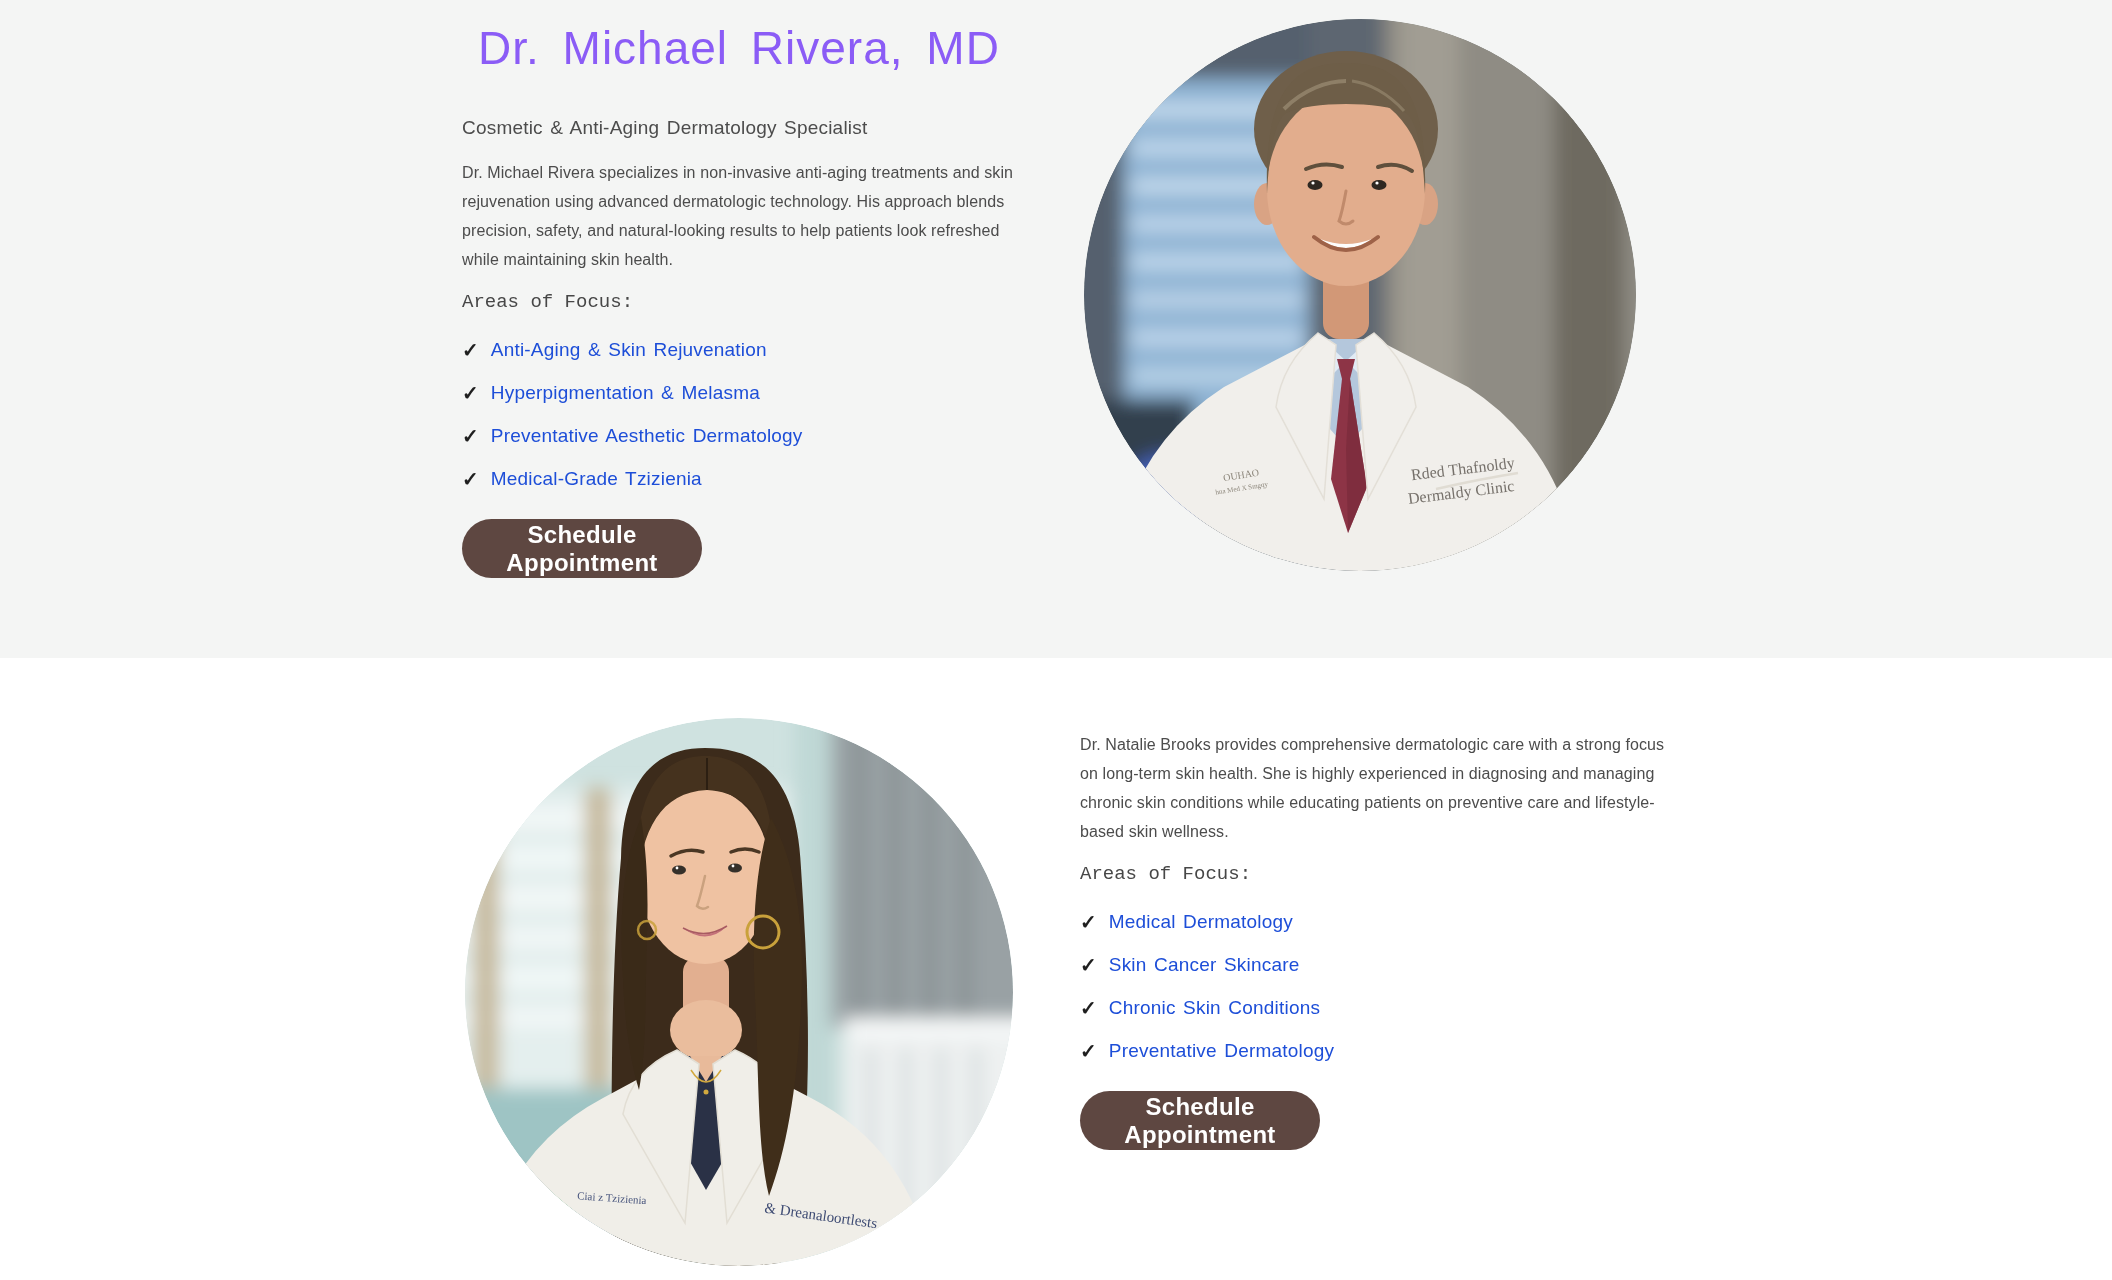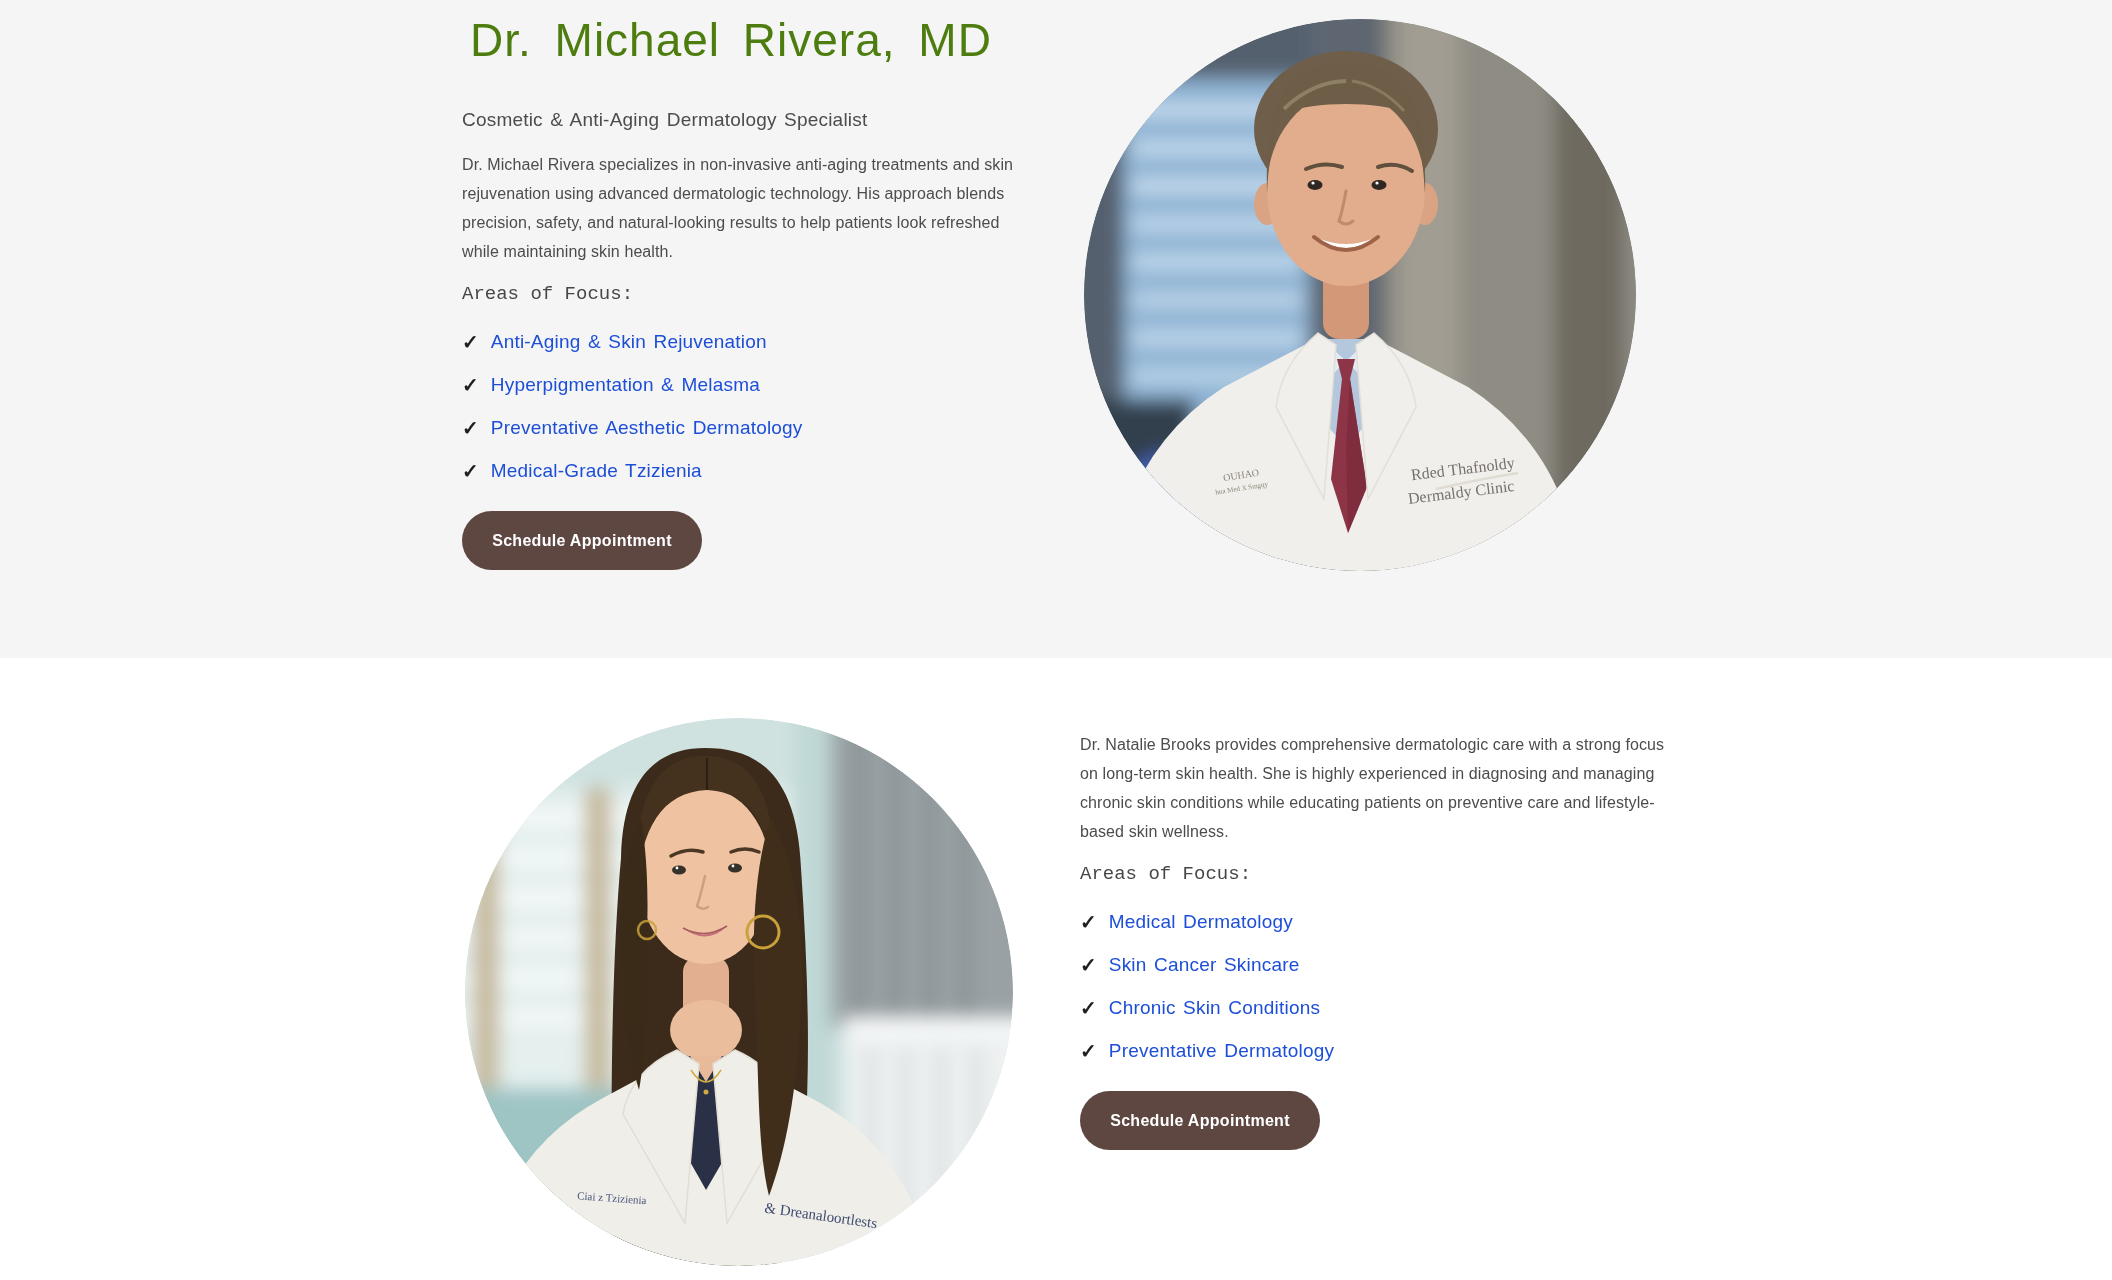--- a/index.html
+++ b/index.html
@@ -9,36 +9,36 @@
   }
   .panel{position:absolute;left:0;width:2112px;}
   .panel-top{top:0;height:658px;background:#f4f5f4;}
   .panel-bottom{top:658px;height:622px;background:#ffffff;}
 
   .info{position:absolute;}
   .info-rivera{left:462px;top:0;width:590px;}
   .info-brooks{left:1080px;top:54px;width:600px;}
 
   .doc-name{
-    margin:8px;font-size:46px;font-weight:400;color:#4d7c0f;
+    margin:16px;font-size:46px;font-weight:400;color:#8b5cf6;
     letter-spacing:1px;word-spacing:9px;line-height:64px;white-space:nowrap;
   }
   .subtitle{margin:36px 0 0 0;font-size:19px;line-height:24px;color:#4c4c4c;letter-spacing:.2px;word-spacing:2px;}
   .bio{margin:18px 0 0 0;font-size:16px;line-height:29px;color:#4c4c4c;letter-spacing:.1px;}
   .bio-rivera{width:562px;}
   .bio-brooks{width:585px;}
   .areas-label{margin:16px 0 0 0;font-size:19px;line-height:24px;color:#474747;font-family:Liberation Mono, monospace;}
   .focus-list{list-style:none;margin:14px 0 0 0;padding:0;}
   .focus-list li{display:flex;align-items:center;gap:12px;height:43px;}
   .check{font-size:20px;font-weight:700;color:#1f1f1f;line-height:1;}
   .focus-text{font-size:19px;color:#1d4ed8;letter-spacing:.2px;word-spacing:2px;}
   .cta{
     display:flex;align-items:center;justify-content:center;
     margin-top:19px;width:240px;height:59px;border:none;border-radius:30px;
-    background:#5e4741;color:#ffffff;font-size:16px;font-weight:600;
+    background:#5e4741;color:#ffffff;font-size:24px;font-weight:600;
     letter-spacing:.3px;font-family:"Liberation Sans",sans-serif;cursor:pointer;
   }
   .photo{position:absolute;border-radius:50%;overflow:hidden;}
   .photo-rivera{left:1084px;top:19px;width:552px;height:552px;}
   .photo-brooks{left:465px;top:60px;width:548px;height:548px;}
   .photo svg{display:block;}
 </style>
 </head>
 <body>
 

